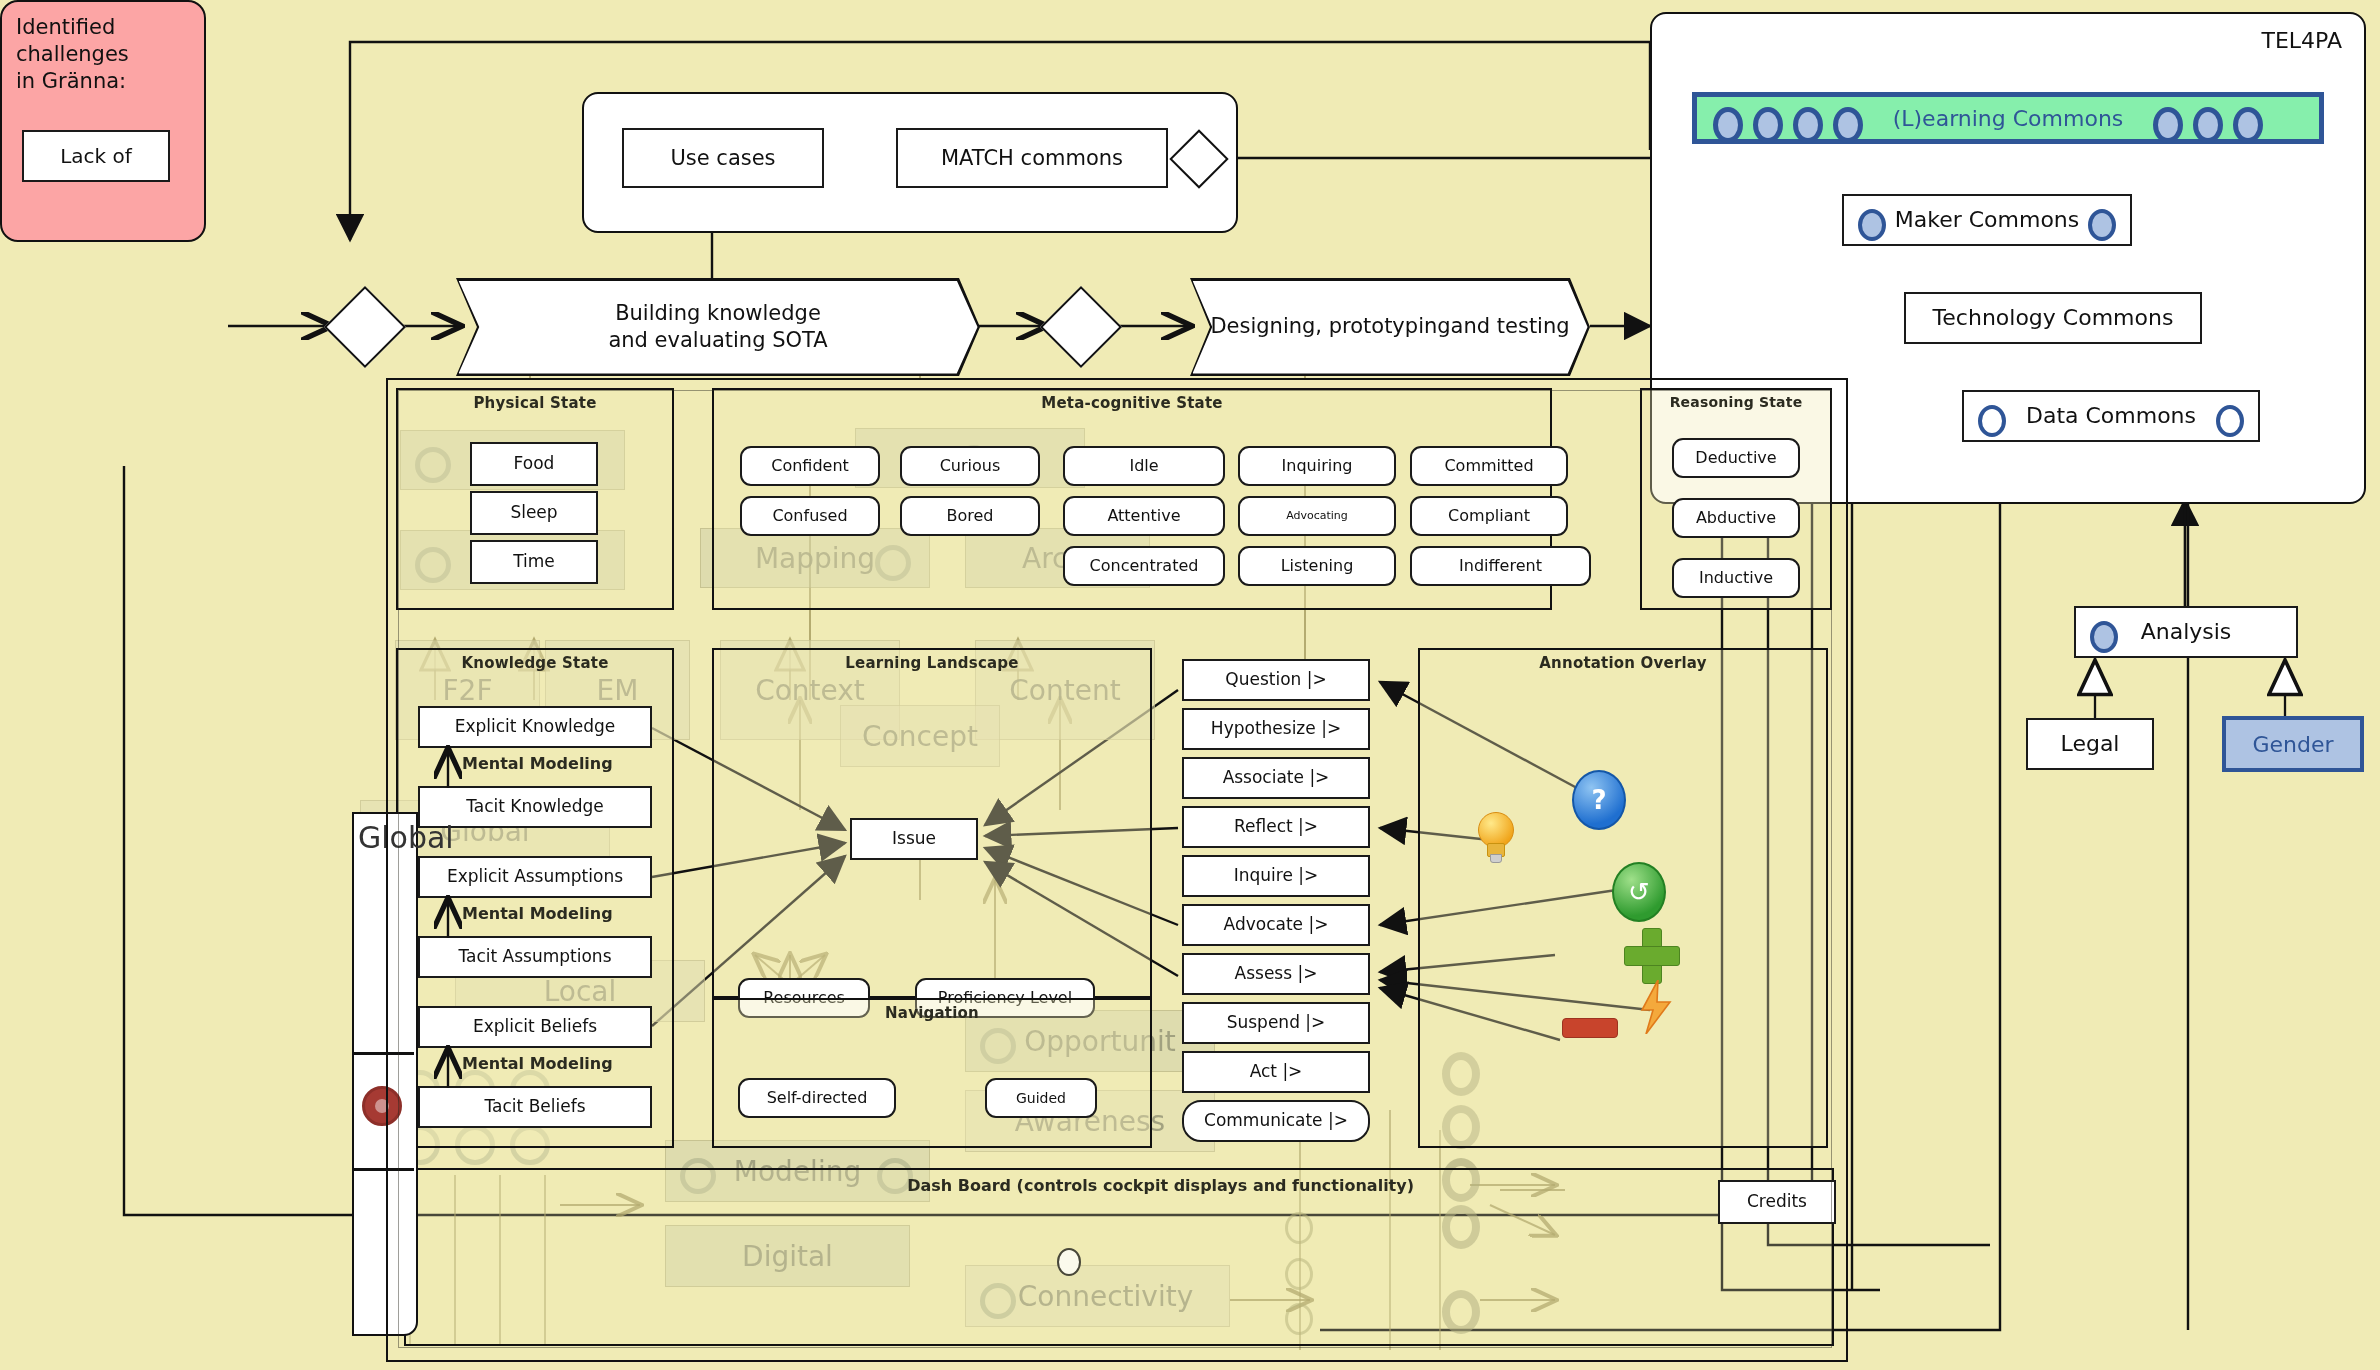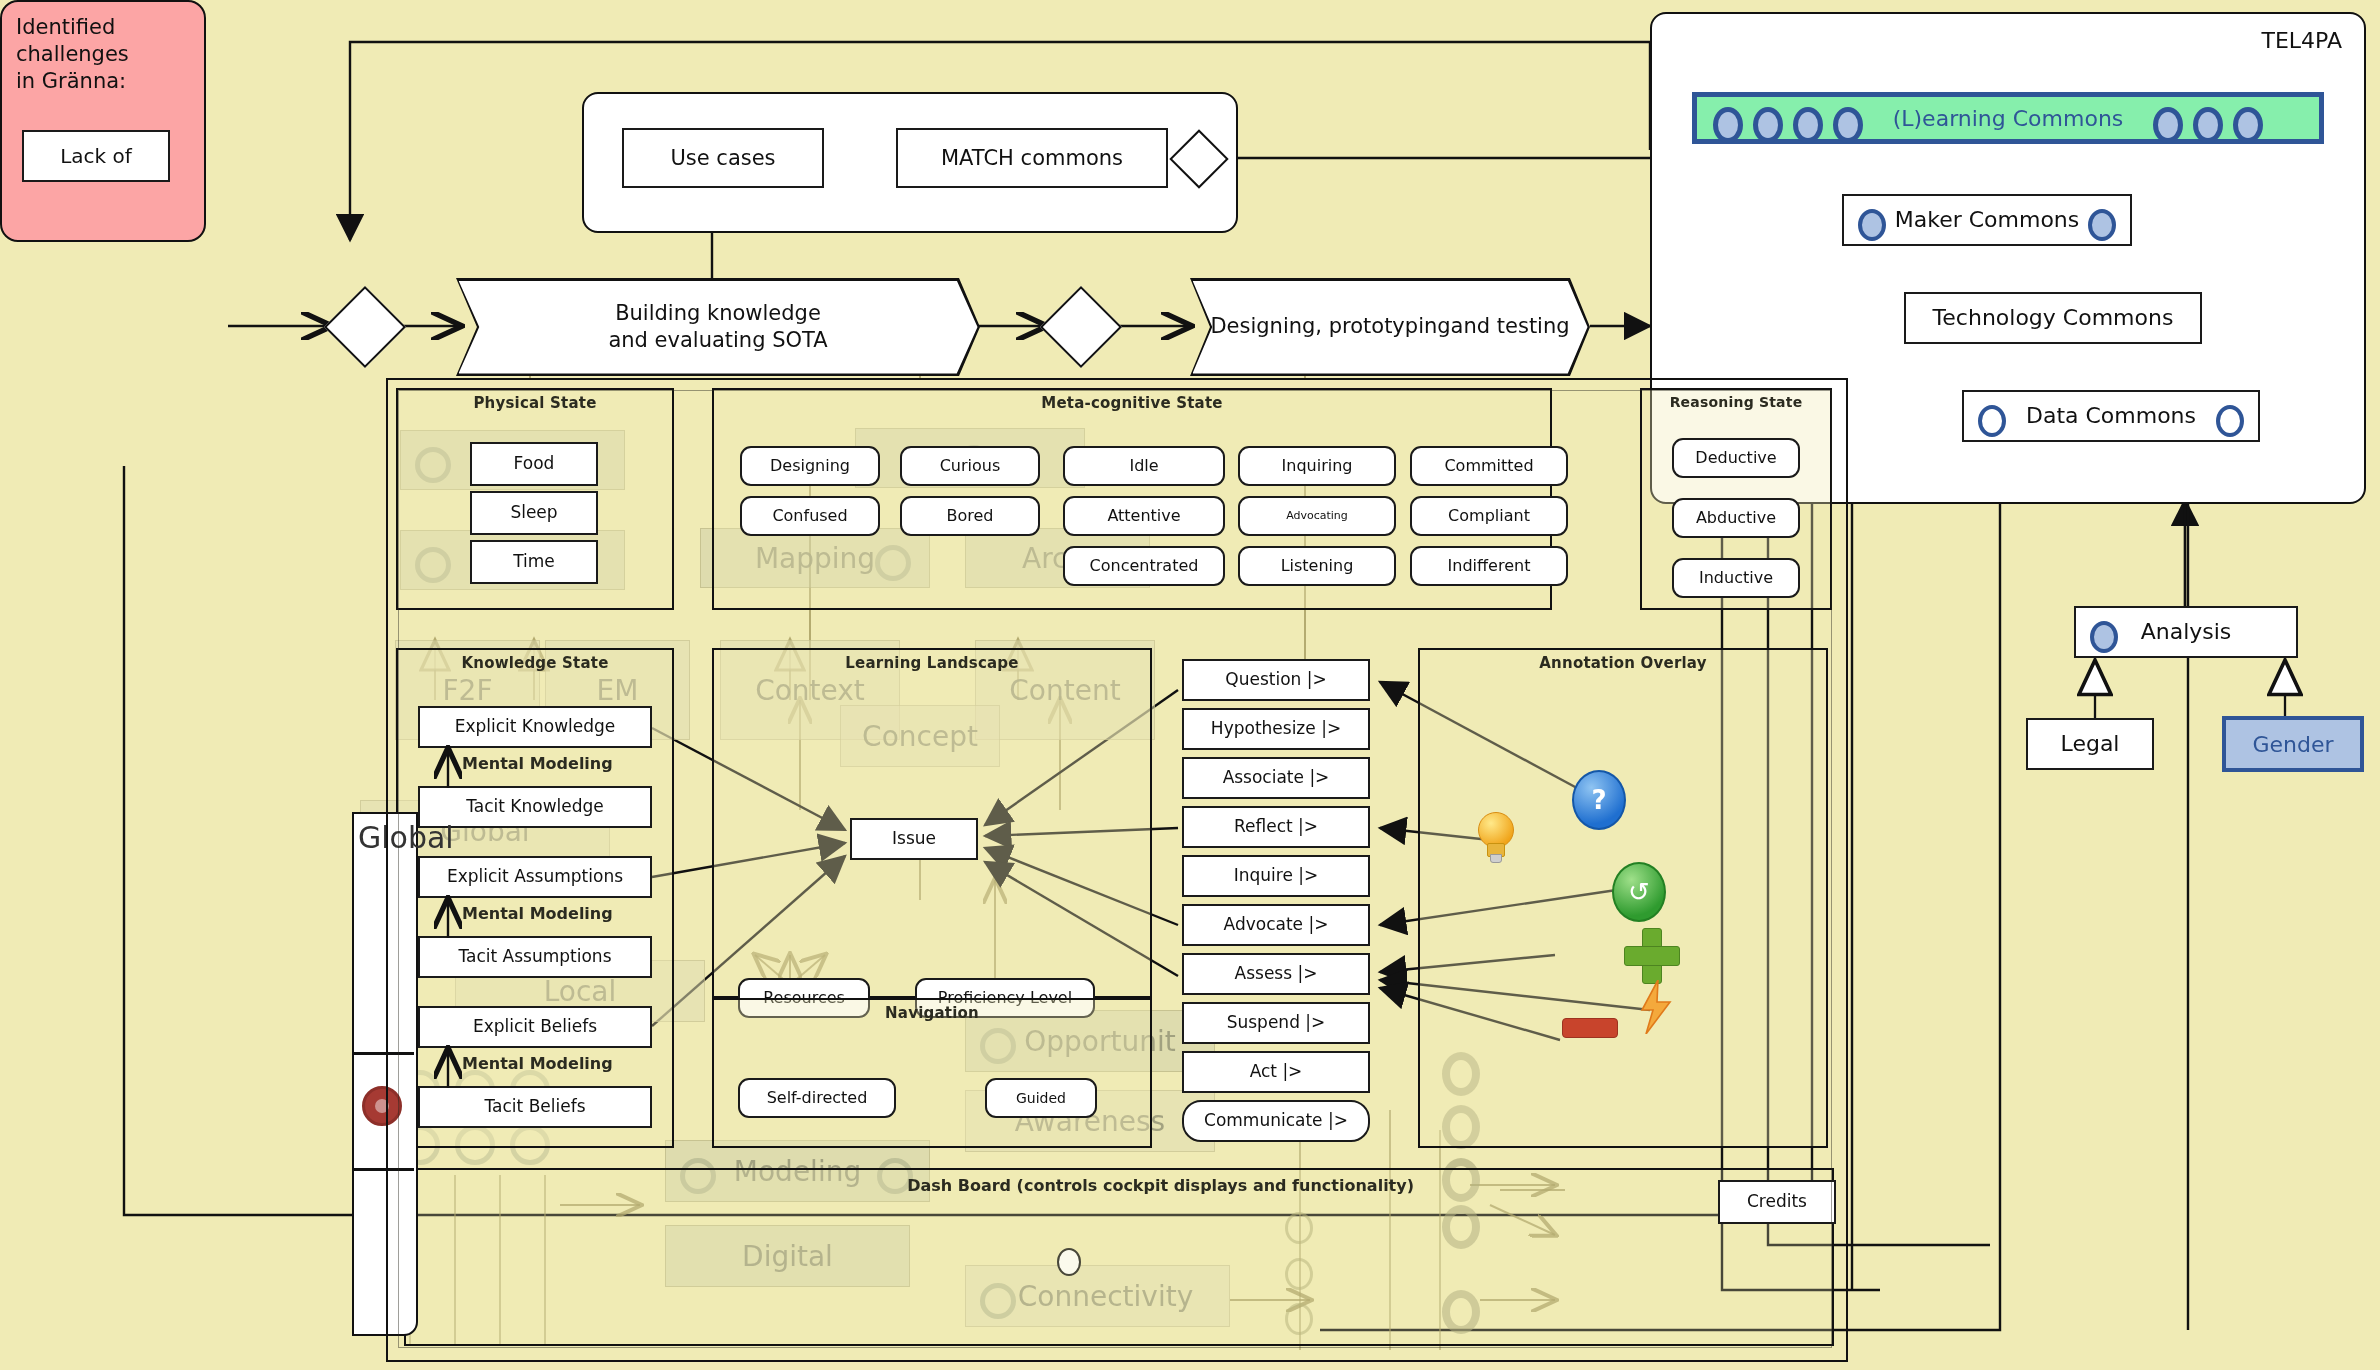--- a/index.html
+++ b/index.html
@@ -334,33 +334,33 @@
   <div class="panel" style="left:396px;top:388px;width:278px;height:222px;">
     <div class="ptitle">Physical State</div>
   </div>
   <div class="node sq" style="left:470px;top:442px;width:128px;height:44px;font-size:17px;">Food</div>
   <div class="node sq" style="left:470px;top:491px;width:128px;height:44px;font-size:17px;">Sleep</div>
   <div class="node sq" style="left:470px;top:540px;width:128px;height:44px;font-size:17px;">Time</div>
 
   <div class="panel" style="left:712px;top:388px;width:840px;height:222px;">
     <div class="ptitle">Meta-cognitive State</div>
   </div>
-  <div class="node pill" style="left:740px;top:446px;width:140px;height:40px;font-size:16px;">Designing</div>
+  <div class="node pill" style="left:740px;top:446px;width:140px;height:40px;font-size:16px;">Confident</div>
   <div class="node pill" style="left:740px;top:496px;width:140px;height:40px;font-size:16px;">Confused</div>
   <div class="node pill" style="left:900px;top:446px;width:140px;height:40px;font-size:16px;">Curious</div>
   <div class="node pill" style="left:900px;top:496px;width:140px;height:40px;font-size:16px;">Bored</div>
   <div class="node pill" style="left:1063px;top:446px;width:162px;height:40px;font-size:16px;">Idle</div>
   <div class="node pill" style="left:1063px;top:496px;width:162px;height:40px;font-size:16px;">Attentive</div>
   <div class="node pill" style="left:1063px;top:546px;width:162px;height:40px;font-size:16px;">Concentrated</div>
   <div class="node pill" style="left:1238px;top:446px;width:158px;height:40px;font-size:16px;">Inquiring</div>
   <div class="node pill" style="left:1238px;top:496px;width:158px;height:40px;font-size:11px;">Advocating</div>
   <div class="node pill" style="left:1238px;top:546px;width:158px;height:40px;font-size:16px;">Listening</div>
   <div class="node pill" style="left:1410px;top:446px;width:158px;height:40px;font-size:16px;">Committed</div>
   <div class="node pill" style="left:1410px;top:496px;width:158px;height:40px;font-size:16px;">Compliant</div>
-  <div class="node pill" style="left:1410px;top:546px;width:158px;height:40px;font-size:16px;">Indifferent</div>
+  <div class="node pill" style="left:1410px;top:546px;width:181px;height:40px;font-size:16px;">Indifferent</div>
 
   <div class="panel" style="left:1640px;top:388px;width:192px;height:222px;">
     <div class="ptitle" style="font-size:14px;">Reasoning State</div>
   </div>
   <div class="node pill" style="left:1672px;top:438px;width:128px;height:40px;font-size:16px;">Deductive</div>
   <div class="node pill" style="left:1672px;top:498px;width:128px;height:40px;font-size:16px;">Abductive</div>
   <div class="node pill" style="left:1672px;top:558px;width:128px;height:40px;font-size:16px;">Inductive</div>
 
   <div class="panel" style="left:396px;top:648px;width:278px;height:500px;">
     <div class="ptitle">Knowledge State</div>

